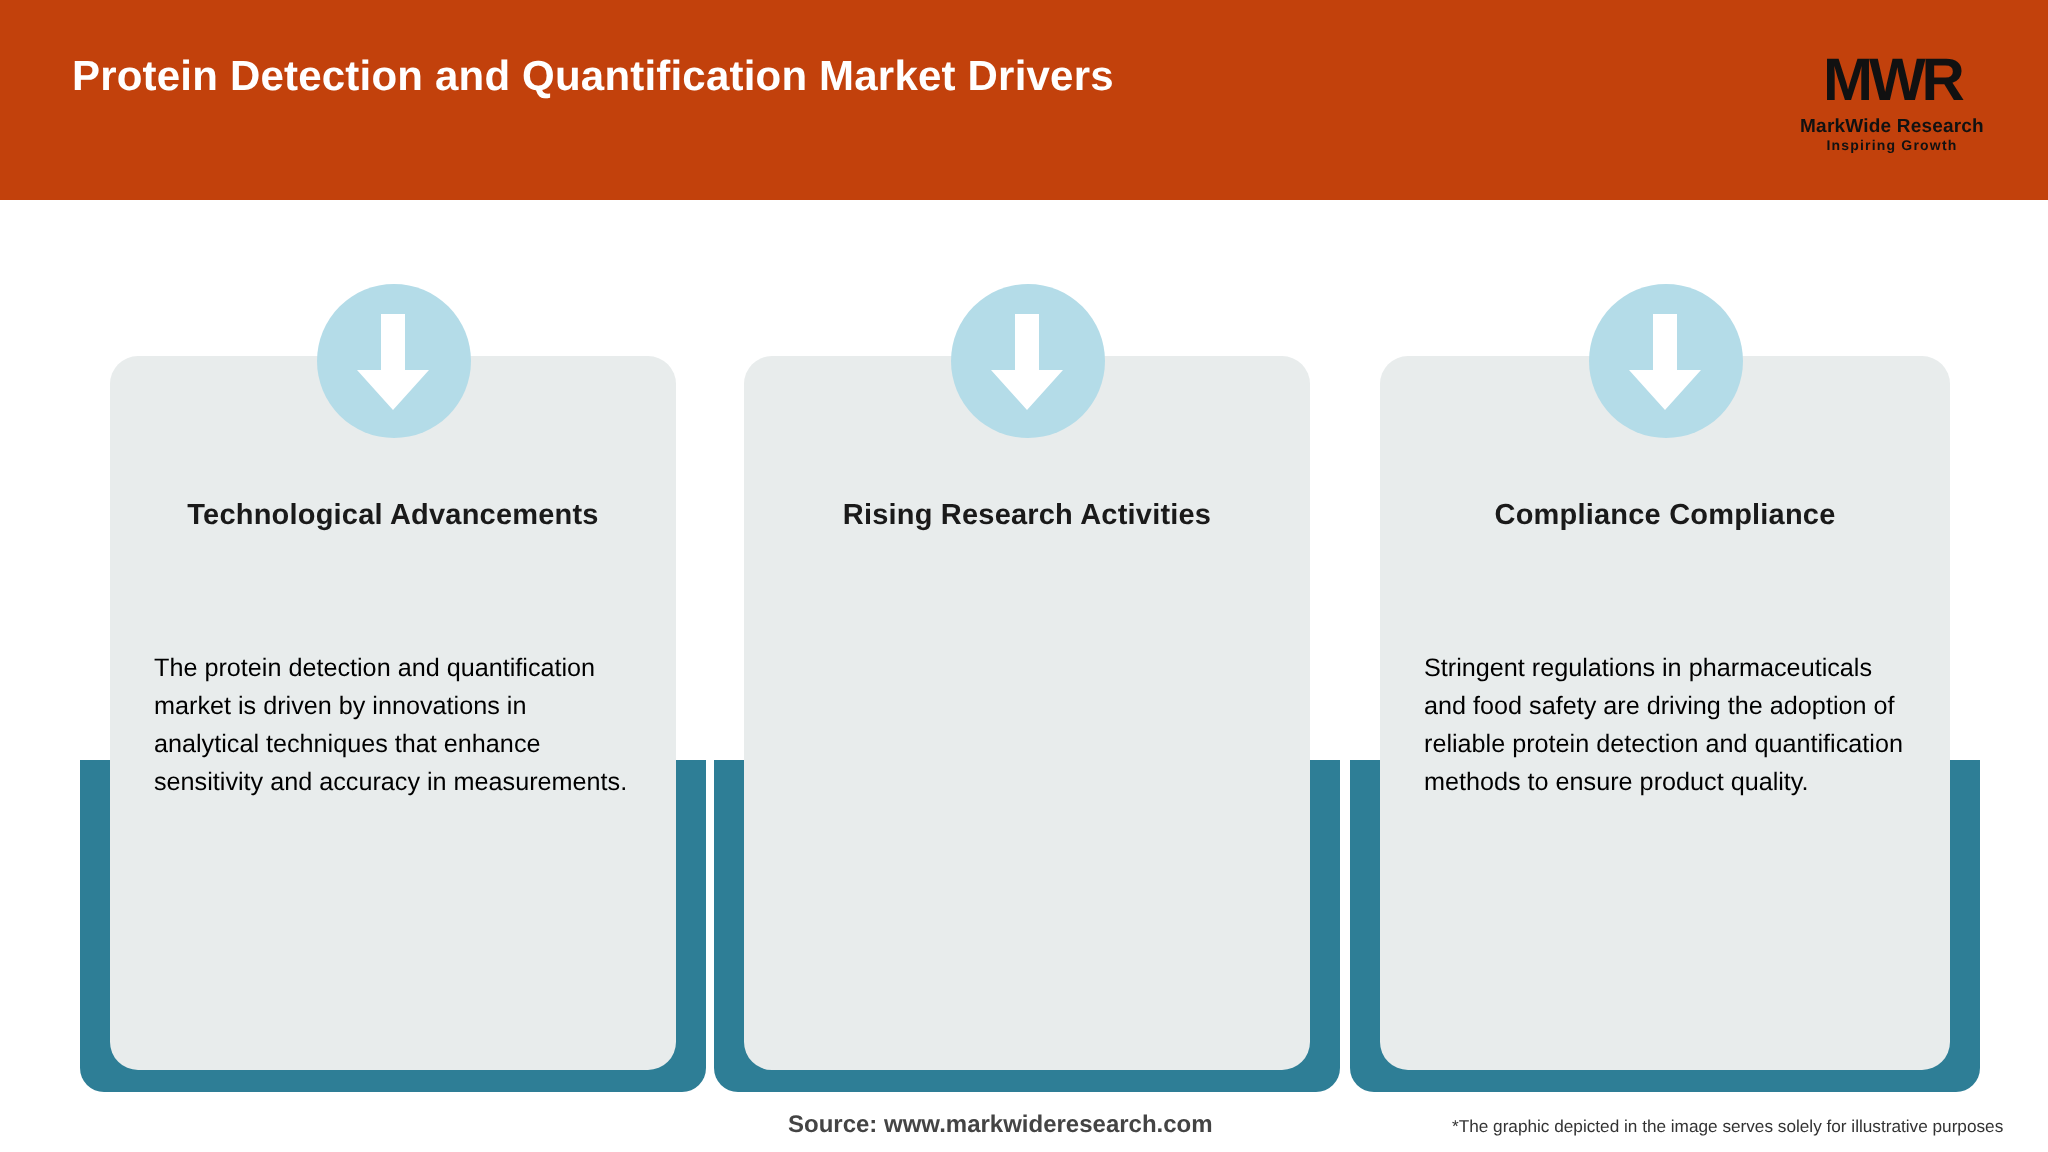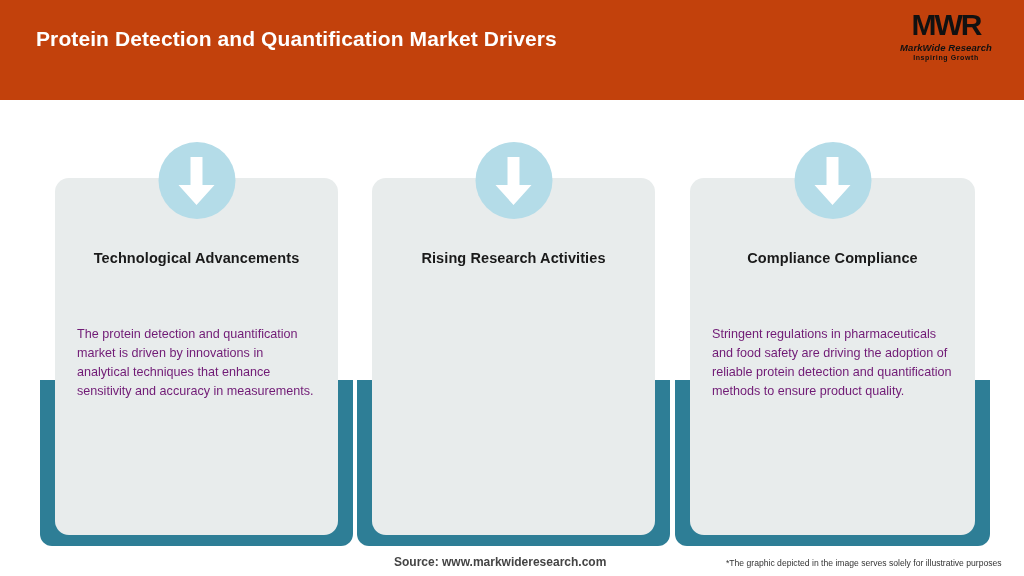--- a/index.html
+++ b/index.html
@@ -15,29 +15,28 @@
   .header {
     position:absolute; left:0; top:0; width:1024px; height:100px;
     background:#c2410c;
   }
   .header-title {
     position:absolute; left:36px; top:27px;
     font-size:21px; font-weight:bold; color:#ffffff;
     letter-spacing:0.1px; white-space:nowrap;
   }
   
-  .logo { position:absolute; right:22px; top:8px; width:112px; height:62px; text-align:center; }
+  .logo { position:absolute; right:22px; top:24px; width:112px; height:62px; text-align:center; }
   .logo-mark {
     font-size:30px; font-weight:bold; color:#111111;
     letter-spacing:-2px; line-height:34px; font-family:"Liberation Sans", sans-serif;
   }
   .logo-name {
     font-size:9.5px; font-weight:bold; color:#111111; line-height:11px;
     letter-spacing:0.1px;
-    font-style:italic;
   }
   .logo-tag {
     font-size:7px; font-weight:bold; color:#111111; line-height:9px;
     letter-spacing:0.6px;
   }
 
   
   .cards { position:absolute; left:0; top:0; width:1024px; height:576px; }
 
   .card-group { position:absolute; top:0; height:576px; }
@@ -61,21 +60,21 @@
   .card-group.g2 .card { width:285px; }
 
   .card-title {
     position:absolute; left:12px; right:12px; top:72px;
     text-align:center;
     font-size:14.5px; font-weight:bold; color:#1a1a1a;
     letter-spacing:0.1px;
   }
   .card-body {
     position:absolute; left:22px; right:20px; top:147px;
-    font-size:12.6px; line-height:19px; color:#701a75;
+    font-size:12.6px; line-height:19px; color:#000000;
     text-align:left;
   }
 
   
   .icon-circle {
     position:absolute; top:142px; left:50%;
     transform:translateX(-50%);
     width:77px; height:77px; border-radius:50%;
     background:#B4DCE8;
   }

